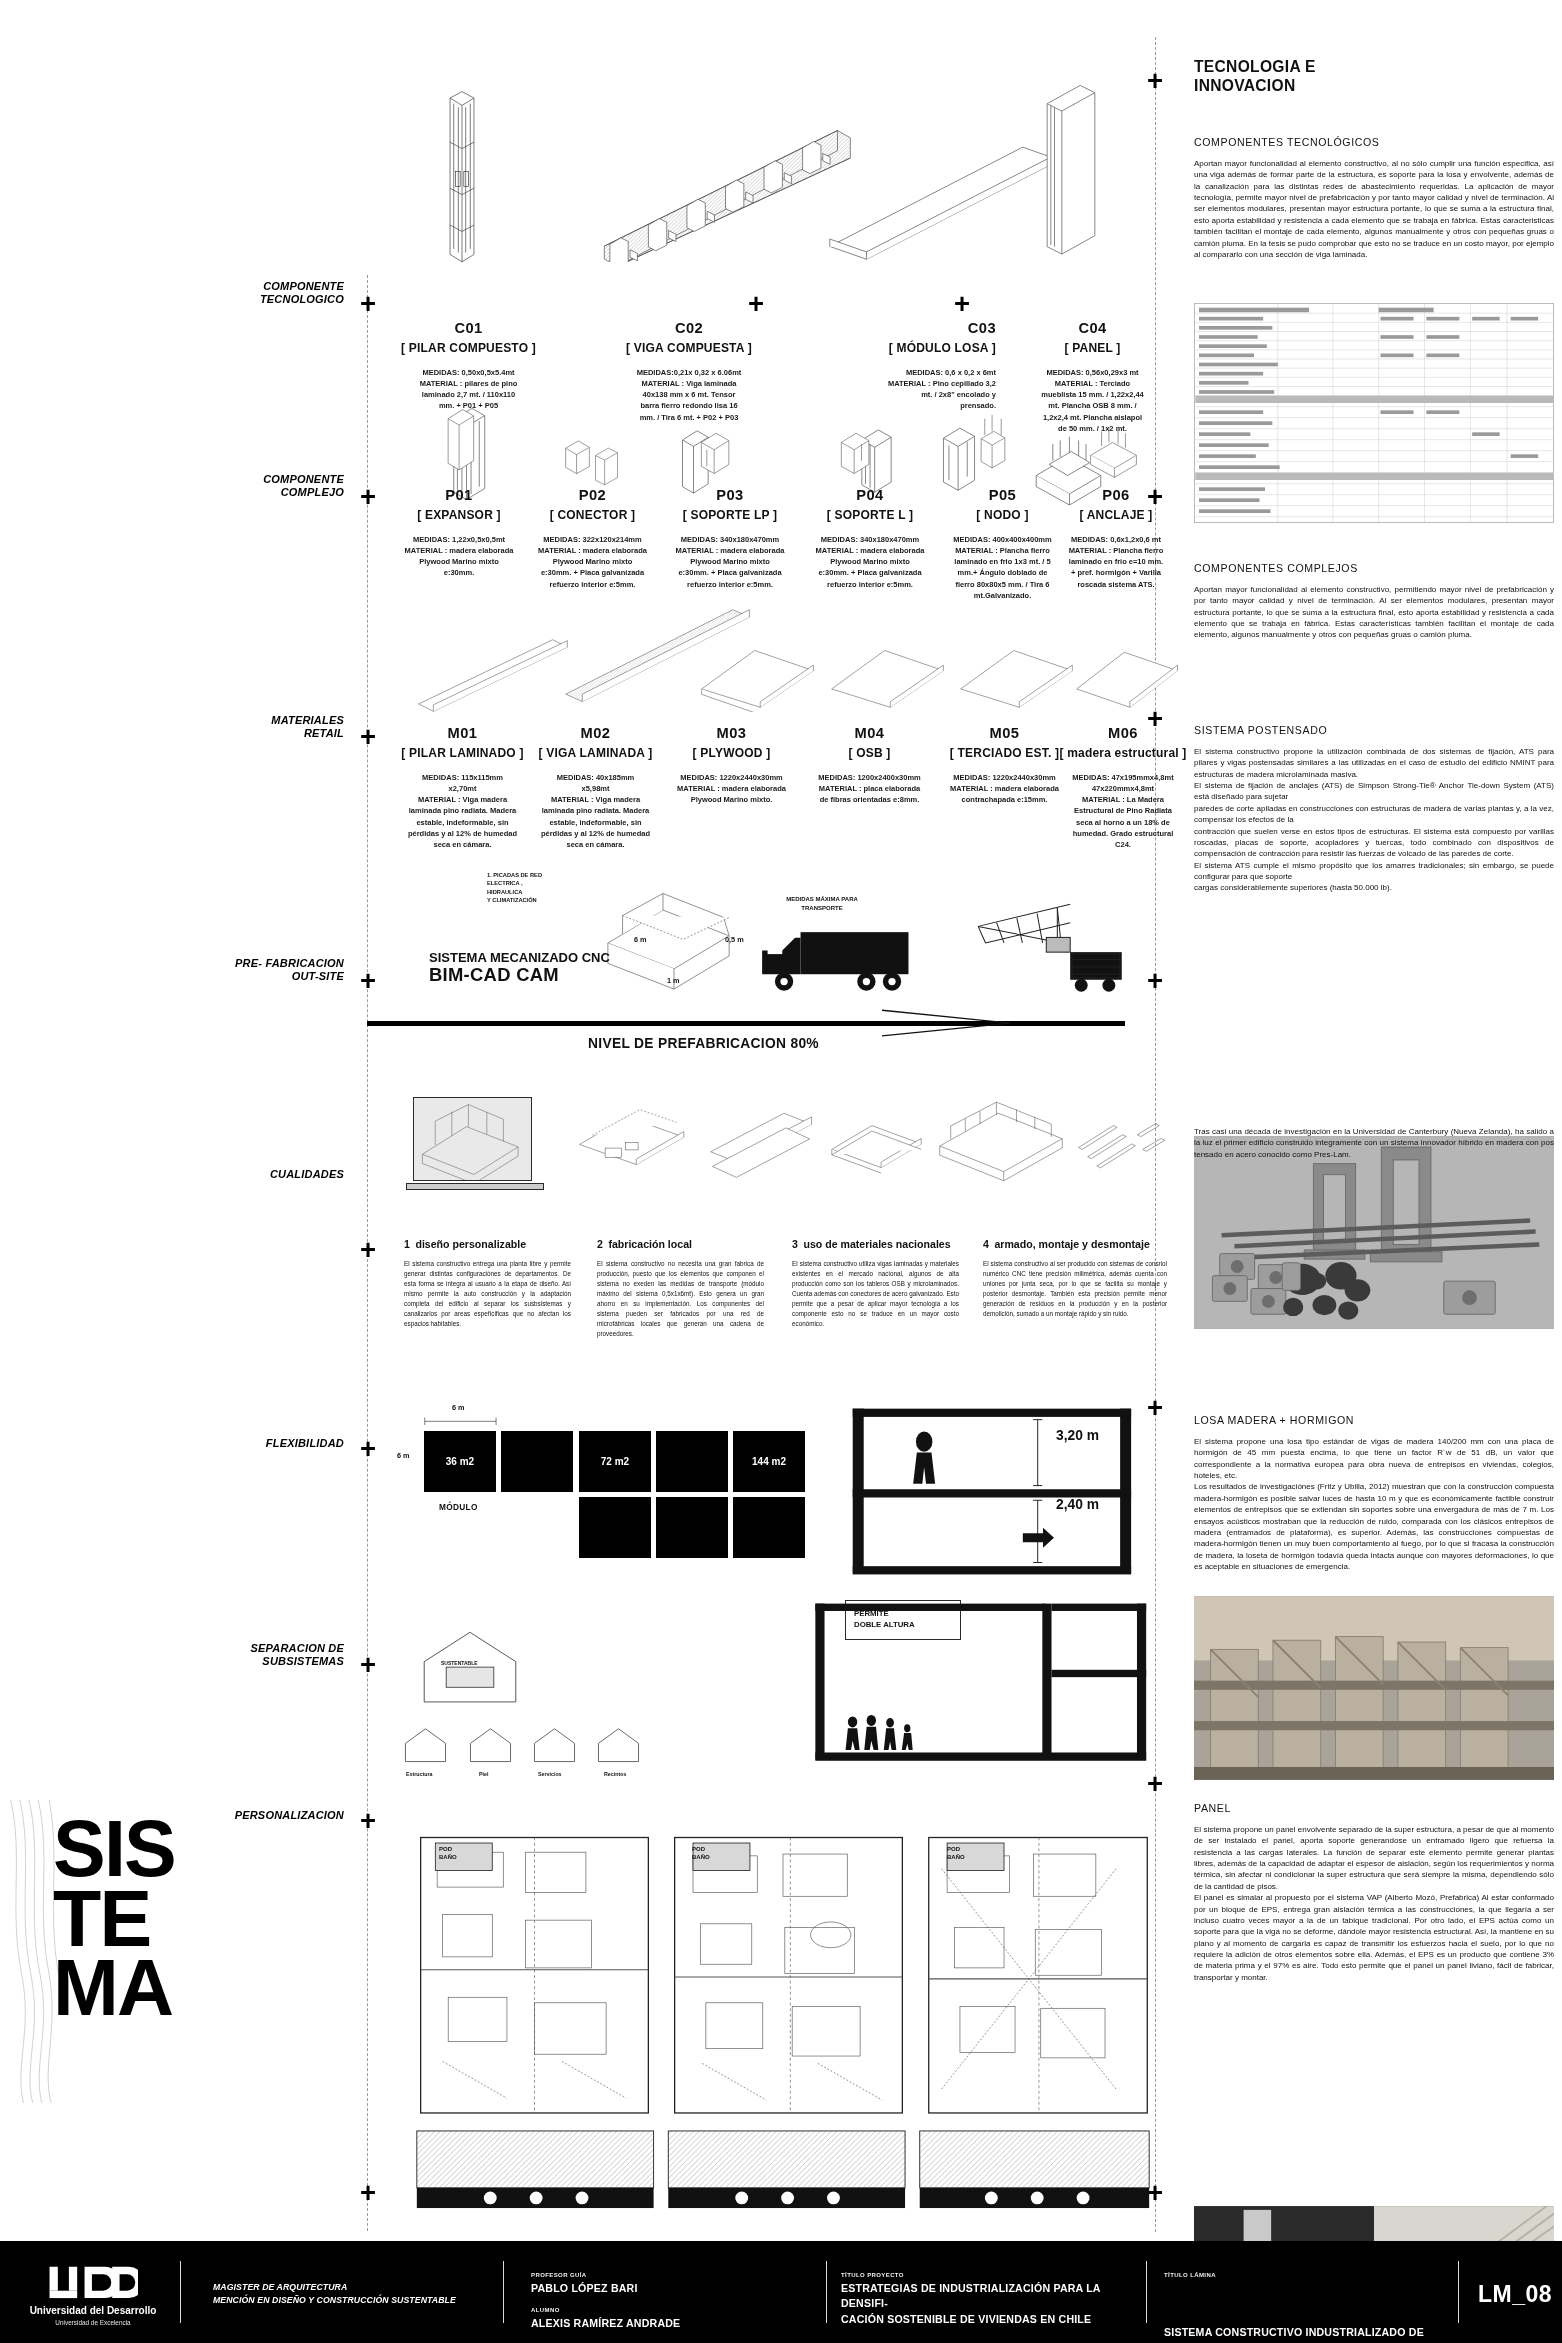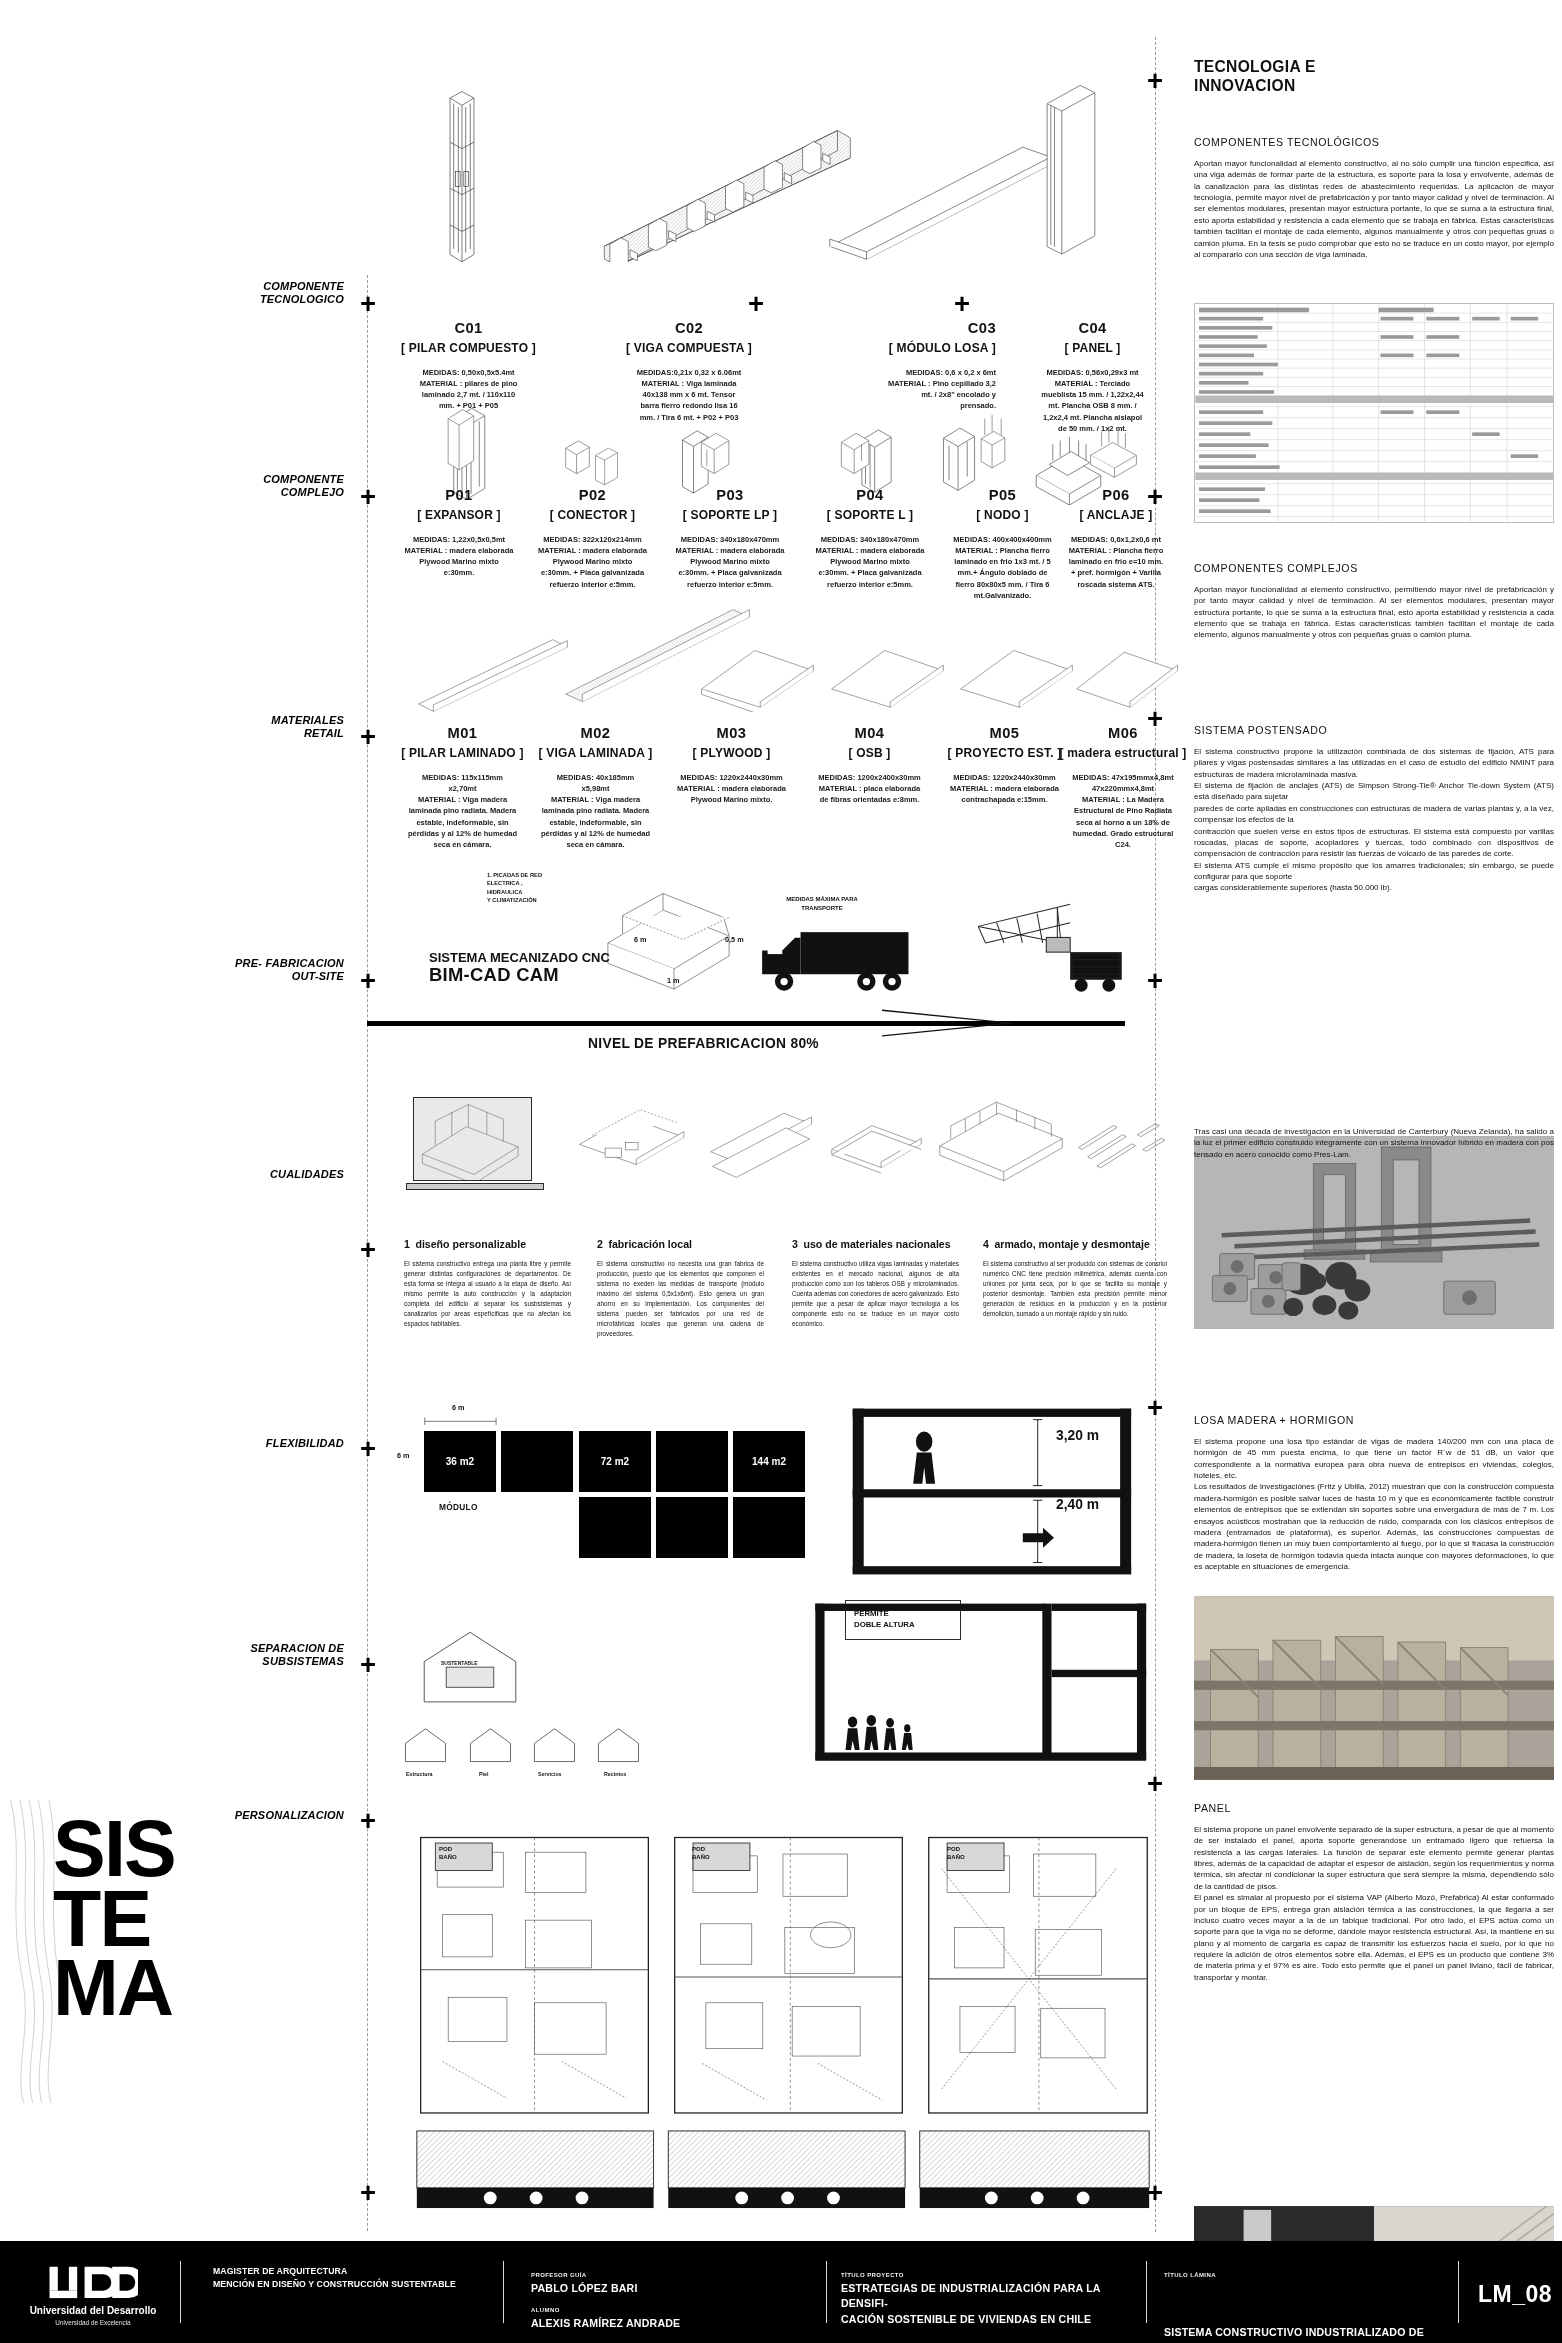--- a/index.html
+++ b/index.html
@@ -413,21 +413,21 @@
   </div>
   <div class="card" style="left:797px; top:725px; width:145px;">
     <div class="code">M04</div>
     <div class="name">[ OSB ]</div>
     <div class="spec" style="white-space:pre-line;">MEDIDAS: 1200x2400x30mm
 MATERIAL : placa elaborada
 de fibras orientadas e:8mm.</div>
   </div>
   <div class="card" style="left:932px; top:725px; width:145px;">
     <div class="code">M05</div>
-    <div class="name">[ PROYECTO EST. ]</div>
+    <div class="name">[ TERCIADO EST. ]</div>
     <div class="spec" style="white-space:pre-line;">MEDIDAS: 1220x2440x30mm
 MATERIAL : madera elaborada
 contrachapada e:15mm.</div>
   </div>
   <div class="card" style="left:1054px; top:725px; width:138px;">
     <div class="code">M06</div>
     <div class="name">[ madera estructural ]</div>
     <div class="spec" style="white-space:pre-line;">MEDIDAS: 47x195mmx4,8mt
 47x220mmx4,8mt
 MATERIAL : La Madera
@@ -1003,21 +1003,21 @@
       <g fill="#000">
           <path d="M52 12 H64 A9 9 0 0 1 64 30 H52 Z"></path>
           <path d="M82 12 H90 A9 9 0 0 1 90 30 H82 Z"></path>
         </g>
     </svg>
     <div style="position:absolute; left:24px; top:64px; width:138px; text-align:center; font-size:10px; font-weight:700;">Universidad del Desarrollo</div>
     <div style="position:absolute; left:24px; top:78px; width:138px; text-align:center; font-size:6.4px; opacity:.9;">Universidad de Excelencia</div>
 
     <div class="fsep" style="left:180px;"></div>
 
-    <div class="fsmall" style="position:absolute; left:213px; top:24px; width:275px;">
+    <div class="fsmall" style="position:absolute; left:213px; top:40px; width:275px;font-style:italic;">
       <div>MAGISTER DE ARQUITECTURA</div>
       <div>MENCIÓN EN DISEÑO Y CONSTRUCCIÓN SUSTENTABLE</div>
     </div>
 
     <div class="fsep" style="left:503px;"></div>
 
     <div class="fcap" style="position:absolute; left:531px; top:31px;">PROFESOR GUÍA</div>
     <div class="fval" style="position:absolute; left:531px; top:40px;">PABLO LÓPEZ BARI</div>
     <div class="fcap" style="position:absolute; left:531px; top:66px;">ALUMNO</div>
     <div class="fval" style="position:absolute; left:531px; top:75px;">ALEXIS RAMÍREZ ANDRADE</div>

